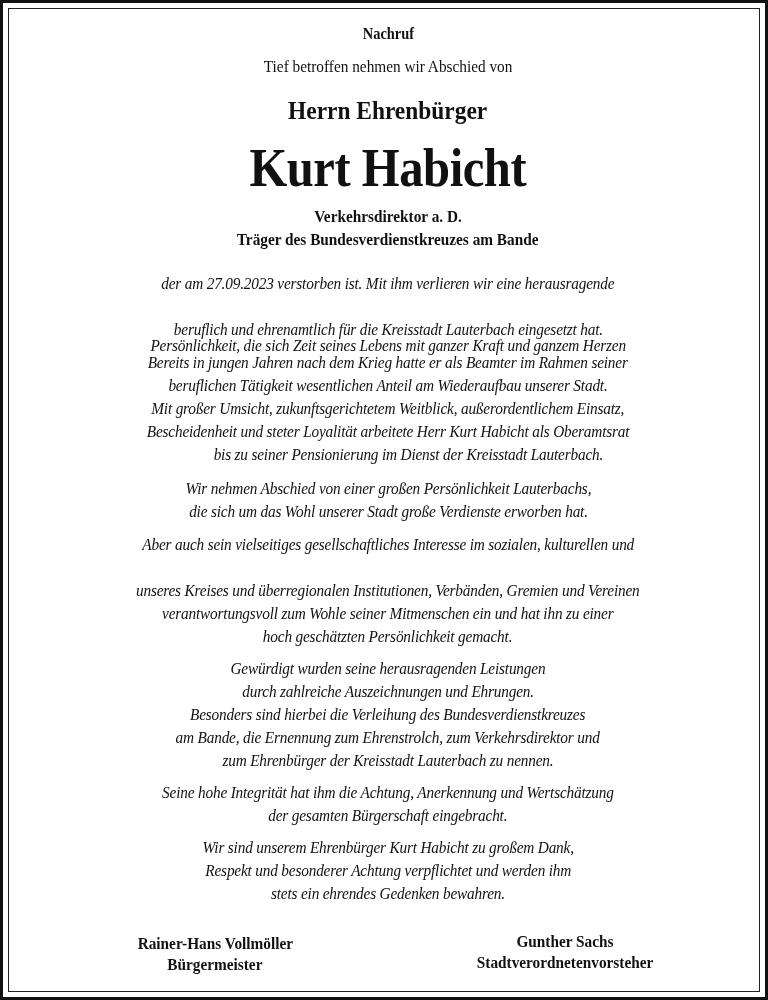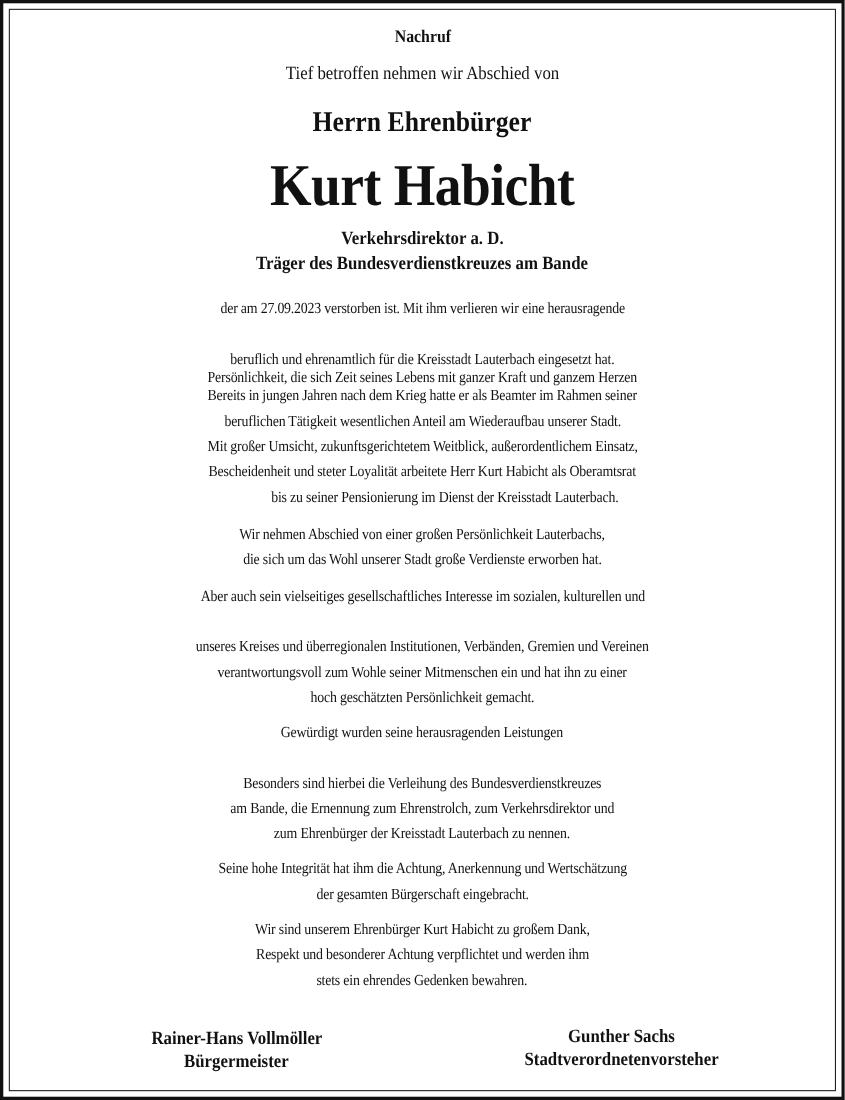--- a/index.html
+++ b/index.html
@@ -10,27 +10,27 @@
     }
     .frame-inner {
       position: absolute; left: 5px; top: 5px; right: 5px; bottom: 5px;
       border: 1.5px solid #222222;
     }
     .content {
       position: absolute; left: 0; top: 0; width: 768px; height: 1000px;
       font-family: "Liberation Serif", "DejaVu Serif", serif;
       color: #111111; text-align: center;
     }
-    .line { position: absolute; left: 16px; width: 736px; white-space: nowrap; }
+    .line { position: absolute; left: 4px; width: 736px; white-space: nowrap; padding-left: 16px; }
     .title-small { font-weight: bold; font-size: 16px; }
     .intro { font-size: 17px; }
     .honorific { font-weight: bold; font-size: 26px; }
     .name { font-weight: bold; font-size: 54px; letter-spacing: -0.5px; }
     .subtitle { font-weight: bold; font-size: 17px; }
-    .para { font-size: 14px; letter-spacing: -0.2px; }
+    .para { font-size: 17px; letter-spacing: -0.2px; font-style: italic; }
     .sig { position: absolute; font-weight: bold; font-size: 17px; text-align: center; white-space: nowrap; font-family: Liberation Serif, serif; }
     .condense { display: inline-block; transform: scaleX(0.9); transform-origin: center; }
   </style>
 </head>
 <body>
 
 <div class="frame-outer">
   <div class="frame-inner"></div>
 </div>
 
@@ -54,20 +54,21 @@
 
   <div class="line para" style="top:479px;"><span class="condense">Wir nehmen Abschied von einer großen Persönlichkeit Lauterbachs,</span></div>
   <div class="line para" style="top:502px;"><span class="condense">die sich um das Wohl unserer Stadt große Verdienste erworben hat.</span></div>
 
   <div class="line para" style="top:535px;"><span class="condense">Aber auch sein vielseitiges gesellschaftliches Interesse im sozialen, kulturellen und</span></div>
   <div class="line para" style="top:581px;"><span class="condense">unseres Kreises und überregionalen Institutionen, Verbänden, Gremien und Vereinen</span></div>
   <div class="line para" style="top:604px;"><span class="condense">verantwortungsvoll zum Wohle seiner Mitmenschen ein und hat ihn zu einer</span></div>
   <div class="line para" style="top:627px;"><span class="condense">hoch geschätzten Persönlichkeit gemacht.</span></div>
 
   <div class="line para" style="top:659px;"><span class="condense">Gewürdigt wurden seine herausragenden Leistungen</span></div>
+  <div class="line para" style="top:682px;"><span class="condense">durch zahlreiche Auszeichnungen und Ehrungen.</span></div>
   <div class="line para" style="top:705px;"><span class="condense">Besonders sind hierbei die Verleihung des Bundesverdienstkreuzes</span></div>
   <div class="line para" style="top:728px;"><span class="condense">am Bande, die Ernennung zum Ehrenstrolch, zum Verkehrsdirektor und</span></div>
   <div class="line para" style="top:751px;"><span class="condense">zum Ehrenbürger der Kreisstadt Lauterbach zu nennen.</span></div>
 
   <div class="line para" style="top:783px;"><span class="condense">Seine hohe Integrität hat ihm die Achtung, Anerkennung und Wertschätzung</span></div>
   <div class="line para" style="top:806px;"><span class="condense">der gesamten Bürgerschaft eingebracht.</span></div>
 
   <div class="line para" style="top:838px;"><span class="condense">Wir sind unserem Ehrenbürger Kurt Habicht zu großem Dank,</span></div>
   <div class="line para" style="top:861px;"><span class="condense">Respekt und besonderer Achtung verpflichtet und werden ihm</span></div>
   <div class="line para" style="top:884px;"><span class="condense">stets ein ehrendes Gedenken bewahren.</span></div>

